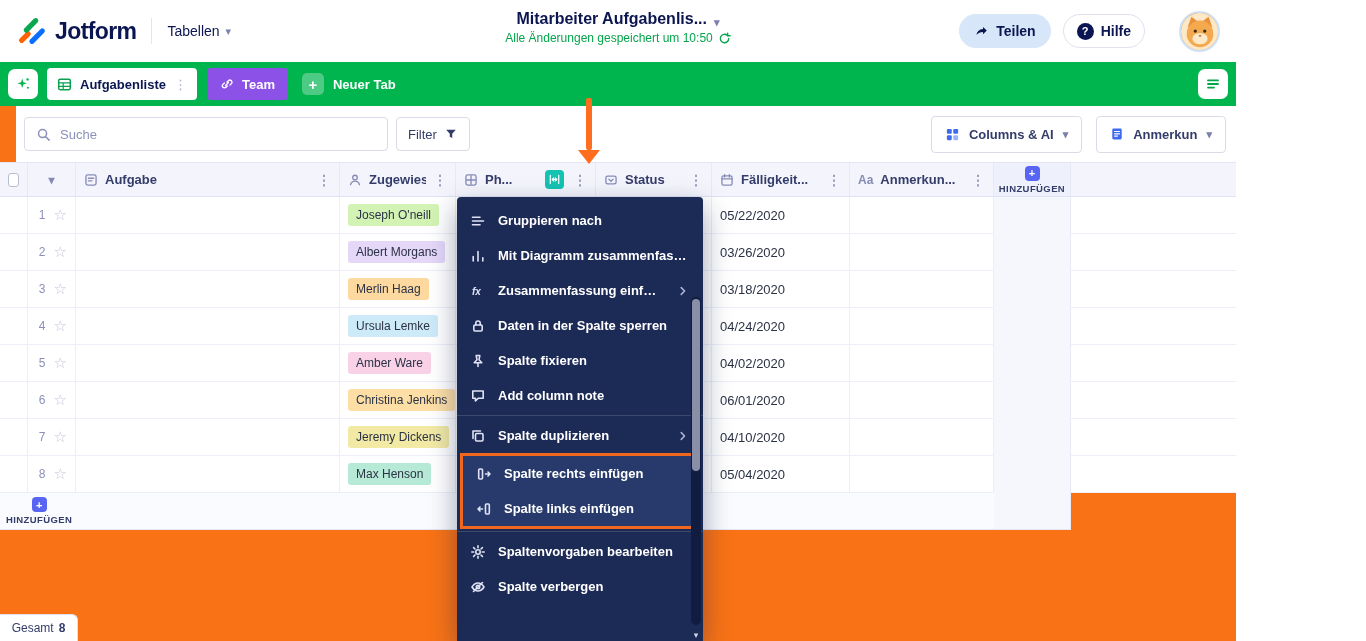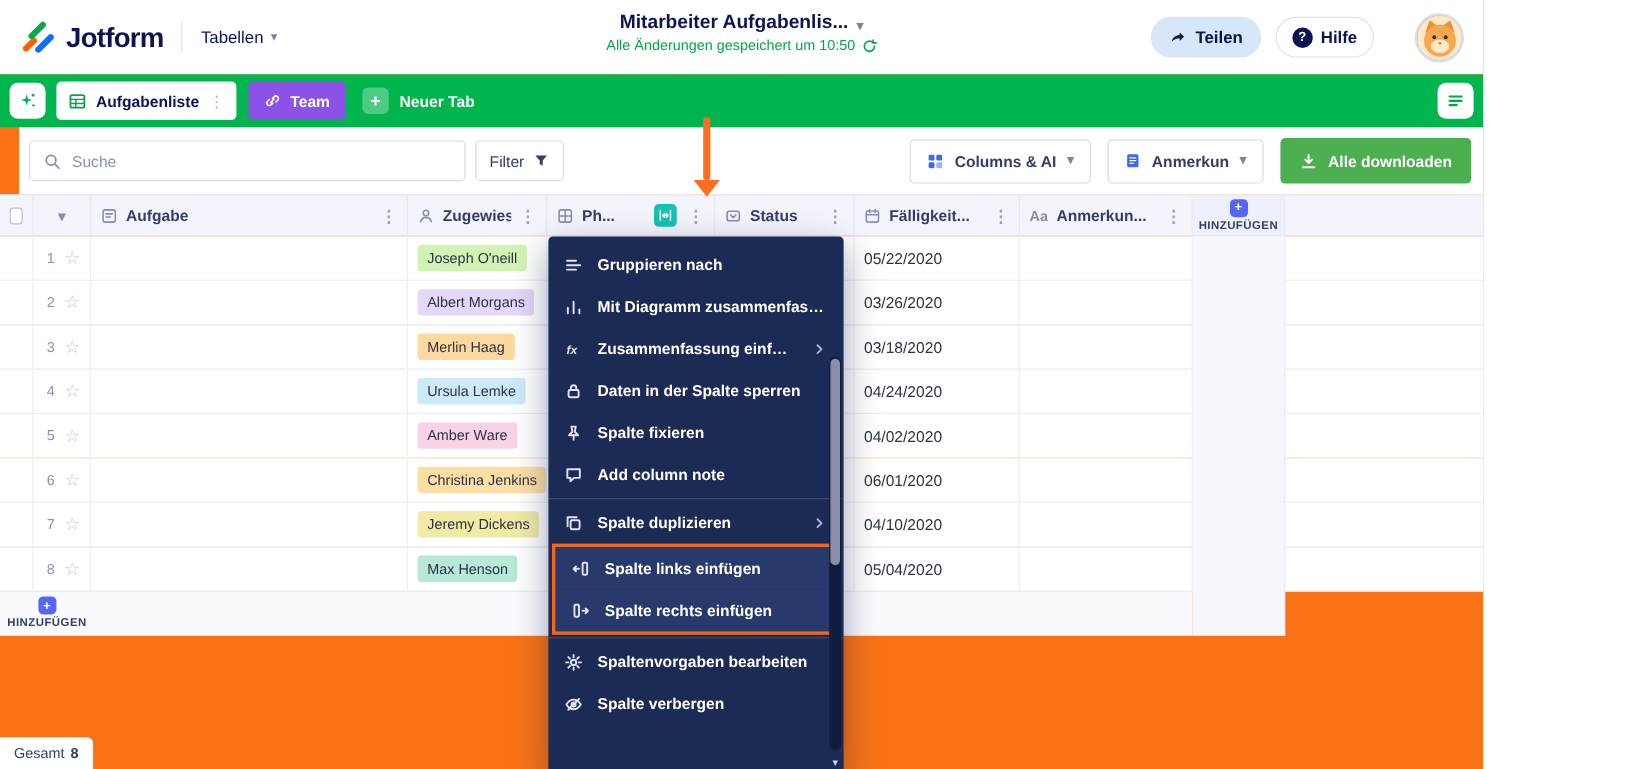--- a/index.html
+++ b/index.html
@@ -244,28 +244,20 @@
       <button class="btn-form">
         <span>
           <svg viewBox="0 0 16 16" width="14" height="14">
               <rect x="2.6" y="1.8" width="10.8" height="12.4" rx="1.5" fill="#3e6af0"></rect>
               <path d="M5.2 5.2h5.6M5.2 7.8h5.6M5.2 10.4h3.4" stroke="#fff" stroke-width="1.3" stroke-linecap="round"></path>
             </svg>
         </span>
         <span>Anmerkun</span>
         <span class="chev">▾</span>
       </button>
-      <button class="btn-download">
-        <span>
-          <svg viewBox="0 0 16 16" width="15" height="15" fill="none" stroke="#fff" stroke-width="1.8" stroke-linecap="round" stroke-linejoin="round">
-              <path d="M8 2.3v7M5 6.4l3 3 3-3M3 13.2h10"></path>
-            </svg>
-        </span>
-        <span>Alle downloaden</span>
-      </button>
     </div>
   </div>
 
   <div class="grid">
     <div class="thead">
       <div class="th w-check">
           <span class="checkbox"></span>
         </div>
       <div class="th w-star">
           <span class="star-chev">▾</span>
@@ -570,38 +562,38 @@
             </svg>
           </span>
           <span class="mlabel">Spalte duplizieren</span>
           <span class="msub">
             <svg viewBox="0 0 16 16" width="14" height="14" fill="none" stroke="currentColor" stroke-width="1.8" stroke-linecap="round" stroke-linejoin="round">
               <path d="M6 4.2L9.8 8 6 11.8"></path>
             </svg>
           </span>
         </div>
         <div class="hl-group">
+          <div class="mitem">
+            <span class="mic">
+              <svg viewBox="0 0 16 16" width="16" height="16" fill="none" stroke="currentColor" stroke-width="1.6" stroke-linecap="round" stroke-linejoin="round">
+                <rect x="2.7" y="3" width="3.8" height="10" rx="1"></rect>
+                <path d="M9.5 8H14M12 6l2 2-2 2"></path>
+              </svg>
+            </span>
+            <span class="mlabel">Spalte rechts einfügen</span>
+          </div>
           <div class="mitem">
             <span class="mic">
               <svg viewBox="0 0 16 16" width="16" height="16" fill="none" stroke="currentColor" stroke-width="1.6" stroke-linecap="round" stroke-linejoin="round">
                 <rect x="9.5" y="3" width="3.8" height="10" rx="1"></rect>
                 <path d="M6.5 8H2M4 6L2 8l2 2"></path>
               </svg>
             </span>
             <span class="mlabel">Spalte links einfügen</span>
           </div>
-          <div class="mitem">
-            <span class="mic">
-              <svg viewBox="0 0 16 16" width="16" height="16" fill="none" stroke="currentColor" stroke-width="1.6" stroke-linecap="round" stroke-linejoin="round">
-                <rect x="2.7" y="3" width="3.8" height="10" rx="1"></rect>
-                <path d="M9.5 8H14M12 6l2 2-2 2"></path>
-              </svg>
-            </span>
-            <span class="mlabel">Spalte rechts einfügen</span>
-          </div>
         </div>
         <div class="msep"></div>
         <div class="mitem">
           <span class="mic">
             <svg viewBox="0 0 16 16" width="16" height="16" fill="none" stroke="currentColor" stroke-width="1.6" stroke-linecap="round" stroke-linejoin="round">
               <circle cx="8" cy="8" r="2.2"></circle>
               <path d="M8 1.8v1.9M8 12.3v1.9M1.8 8h1.9M12.3 8h1.9M3.6 3.6l1.4 1.4M11 11l1.4 1.4M12.4 3.6L11 5M5 11l-1.4 1.4"></path>
             </svg>
           </span>
           <span class="mlabel">Spaltenvorgaben bearbeiten</span>

